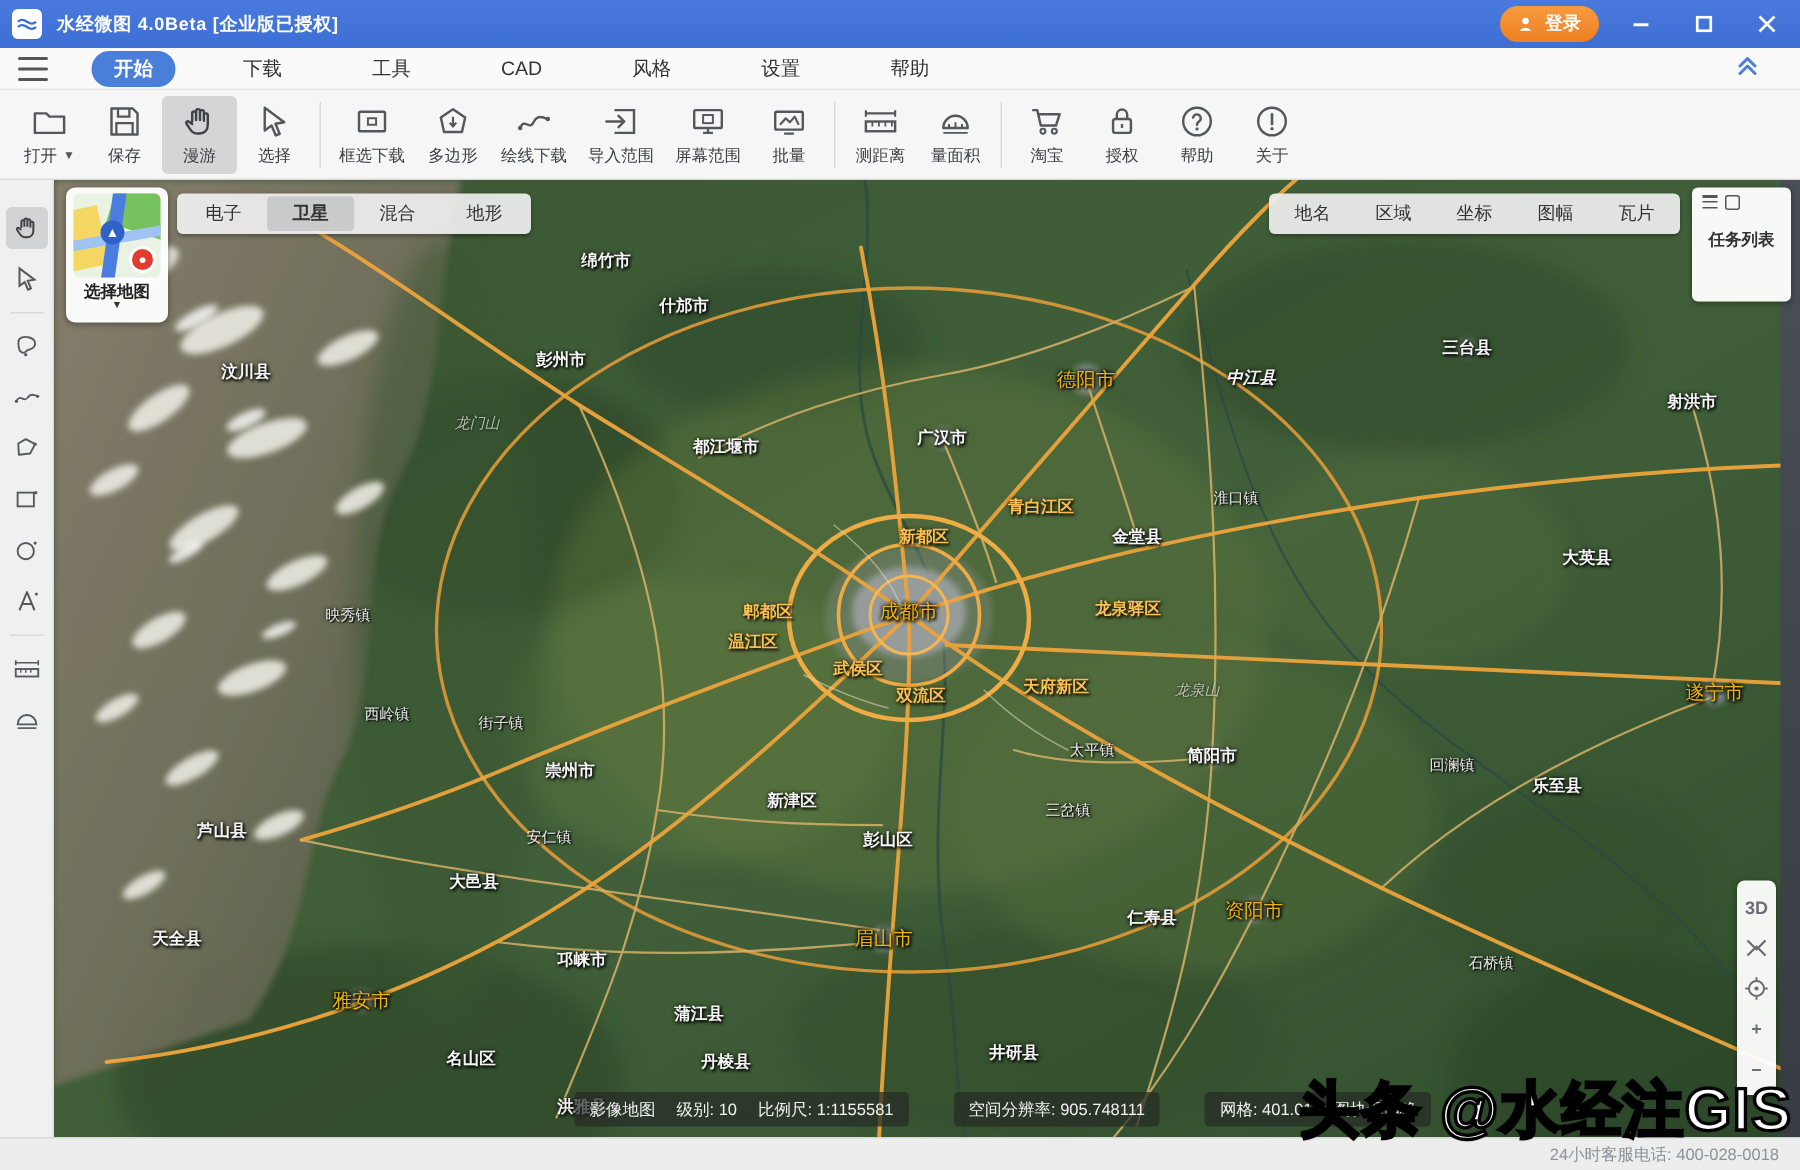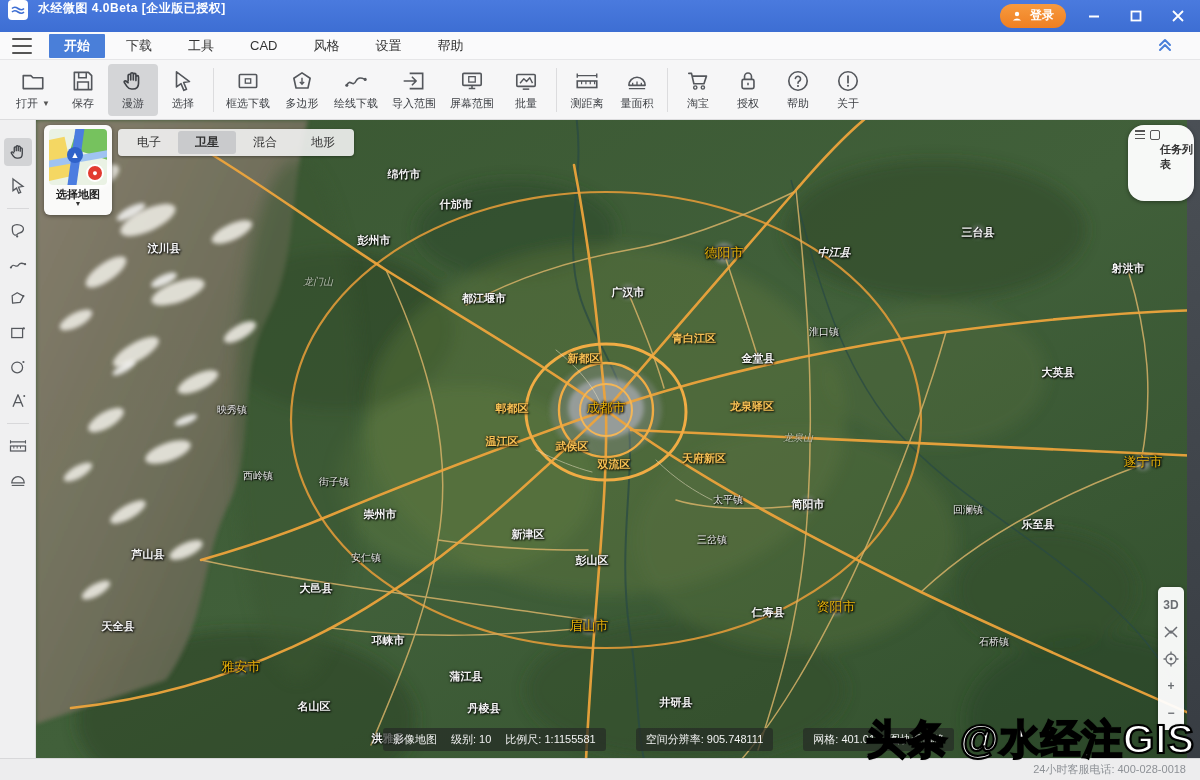--- a/index.html
+++ b/index.html
@@ -1,34 +1,34 @@
 <!DOCTYPE html>
 <html><head>
 <meta charset="utf-8">
 <style>
   html,body{margin:0;padding:0;background:#222;}
   *{box-sizing:border-box;font-family:"Liberation Sans","DejaVu Sans",sans-serif;}
   .app{position:relative;width:1200px;height:780px;background:#f2f2f3;overflow:hidden;}
 
   
   .titlebar{position:absolute;left:0;top:0;width:100%;height:32px;
-    background:linear-gradient(#4a7ade,#3d6ed3);display:flex;padding:0 8px;}
+    background:linear-gradient(#4a7ade,#3d6ed3);display:flex;align-items:center;padding:0 8px;}
   .appicon{width:20px;height:20px;background:#fff;border-radius:4px;display:flex;align-items:center;justify-content:center;margin-right:10px;}
   .title-text{color:#fff;font-size:12px;font-weight:bold;letter-spacing:.5px;}
   .tb-right{margin-left:auto;display:flex;align-items:center;gap:14px;}
   .login-pill{background:linear-gradient(#f79a3e,#ef7f22);color:#fff;font-size:12px;font-weight:bold;
     border-radius:12px;padding:3px 12px 4px;display:flex;align-items:center;gap:8px;cursor:pointer;}
   .winbtn{color:#eef2fb;width:28px;height:22px;display:flex;align-items:center;justify-content:center;font-size:13px;}
 
   
   .menubar{position:absolute;left:0;top:32px;width:100%;height:28px;background:#fafafb;
     display:flex;align-items:center;padding:0 12px;border-bottom:1px solid #e6e6e8;}
   .hamburger{width:20px;height:16px;display:flex;flex-direction:column;justify-content:space-between;margin-right:14px;}
   .hamburger i{display:block;height:2px;background:#555;border-radius:1px;}
-  .mtab{font-size:13px;color:#333;padding:3px 15px;margin:0 3px;border-radius:1px;cursor:pointer;}
+  .mtab{font-size:13px;color:#333;padding:3px 15px;margin:0 15px;border-radius:12px;cursor:pointer;}
   .mtab.active{background:#4a7fd9;color:#fff;font-weight:bold;}
   .collapse-btn{margin-left:auto;margin-right:14px;}
 
   
   .ribbon{position:absolute;left:0;top:60px;width:100%;height:60px;background:#f6f6f7;
     display:flex;align-items:center;padding:0 8px;border-bottom:1px solid #dcdcde;}
   .rbtn{height:52px;min-width:50px;padding:2px 7px;display:flex;flex-direction:column;align-items:center;
     justify-content:center;gap:2px;border-radius:4px;cursor:pointer;}
   .rbtn.sel{background:#d4d5d7;}
   .rbtn svg{display:block;}
@@ -76,21 +76,21 @@
   .typebar{position:absolute;left:82px;top:9px;height:27px;background:rgba(242,242,242,.9);
     border-radius:4px;box-shadow:0 1px 3px rgba(0,0,0,.35);display:flex;align-items:center;padding:2px;z-index:20;}
   .typebtn{font-size:12px;color:#333;padding:3px 17px;border-radius:3px;cursor:pointer;white-space:nowrap;}
   .typebtn.active{background:#c9cacc;font-weight:bold;}
 
   .togglebar{position:absolute;right:80px;top:9px;height:27px;background:rgba(242,242,242,.9);
     border-radius:4px;box-shadow:0 1px 3px rgba(0,0,0,.35);display:flex;align-items:center;padding:2px;z-index:20;}
   .togglebtn{font-size:12px;color:#333;padding:3px 15px;border-radius:3px;cursor:pointer;white-space:nowrap;}
 
   .taskpanel{position:absolute;right:6px;top:5px;width:66px;height:76px;background:rgba(255,255,255,.96);
-    border-radius:16px;box-shadow:0 1px 4px rgba(0,0,0,.4);z-index:20;display:flex;flex-direction:row;padding-top:5px;}
+    border-radius:4px;box-shadow:0 1px 4px rgba(0,0,0,.4);z-index:20;display:flex;flex-direction:column;align-items:center;padding-top:5px;}
   .tp-icons{display:flex;gap:5px;align-self:flex-start;margin-left:7px;}
   .tp-ic{width:10px;height:10px;border:1.5px solid #555;border-radius:2px;}
   .tp-ic.lines{border:none;display:flex;flex-direction:column;justify-content:space-between;height:9px;}
   .tp-ic.lines i{height:1.5px;background:#555;display:block;}
   .tp-title{font-size:11px;font-weight:bold;color:#333;margin-top:12px;}
 
   .darkstrip{position:absolute;right:0;top:0;width:13px;height:100%;z-index:5;
     background:linear-gradient(#4a4f55,#383d43);}
   .navctrl{position:absolute;right:16px;bottom:28px;width:26px;background:rgba(255,255,255,.95);
     border-radius:5px;box-shadow:0 1px 4px rgba(0,0,0,.4);z-index:20;display:flex;flex-direction:column;align-items:center;padding:4px 0;}
@@ -499,39 +499,39 @@
         <div class="ml county" style="left: 344px; top: 394px;">崇州市</div>
         <div class="ml county" style="left: 280px; top: 468px;">大邑县</div>
         <div class="ml county" style="left: 352px; top: 520px;">邛崃市</div>
         <div class="ml county" style="left: 430px; top: 556px;">蒲江县</div>
         <div class="ml county" style="left: 278px; top: 586px;">名山区</div>
         <div class="ml county" style="left: 112px; top: 434px; font-family: Liberation Mono, monospace;">芦山县</div>
         <div class="ml county" style="left: 82px; top: 506px;">天全县</div>
         <div class="ml county" style="left: 352px; top: 618px;">洪雅县</div>
         <div class="ml county" style="left: 640px; top: 582px;">井研县</div>
         <div class="ml county" style="left: 448px; top: 588px;">丹棱县</div>
-        <div class="ml district" style="left: 548px; top: 238px;">新都区</div>
+        <div class="ml district" style="left: 580px; top: 238px;">新都区</div>
         <div class="ml district" style="left: 658px; top: 218px;">青白江区</div>
         <div class="ml district" style="left: 476px; top: 288px;">郫都区</div>
-        <div class="ml district" style="left: 466px; top: 308px; margin-top: 13px;">温江区</div>
+        <div class="ml district" style="left: 466px; top: 308px;">温江区</div>
         <div class="ml district" style="left: 578px; top: 344px;">双流区</div>
         <div class="ml district" style="left: 716px; top: 286px;">龙泉驿区</div>
         <div class="ml district" style="left: 668px; top: 338px;">天府新区</div>
         <div class="ml district" style="left: 536px; top: 326px;">武侯区</div>
         <div class="ml town" style="left: 222px; top: 356px;">西岭镇</div>
         <div class="ml town" style="left: 330px; top: 438px;">安仁镇</div>
         <div class="ml town" style="left: 298px; top: 330px; margin-top: 32px;">街子镇</div>
         <div class="ml town" style="left: 788px; top: 212px;">淮口镇</div>
         <div class="ml town" style="left: 692px; top: 380px;">太平镇</div>
         <div class="ml town" style="left: 932px; top: 390px;">回澜镇</div>
         <div class="ml town" style="left: 676px; top: 420px;">三岔镇</div>
         <div class="ml town" style="left: 196px; top: 290px;">映秀镇</div>
         <div class="ml town" style="left: 958px; top: 522px;">石桥镇</div>
         <div class="ml terrain" style="left: 282px; top: 162px;">龙门山</div>
-        <div class="ml terrain" style="left: 762px; top: 318px; font-family: Liberation Mono, monospace;">龙泉山</div>
+        <div class="ml terrain" style="left: 762px; top: 340px; font-family: Liberation Mono, monospace;">龙泉山</div>
       </div>
 
     <div class="logo-card">
       <div class="logo-art">
         <div class="la-yellow"></div>
           <div class="la-green"></div>
         <div class="la-road2"></div>
           <div class="la-road1"></div>
         <div class="la-pin">▲</div>
         <div class="la-red">●</div>
@@ -540,20 +540,27 @@
       <div class="logo-caret">▼</div>
     </div>
 
     <div class="typebar">
       <div class="typebtn">电子</div>
       <div class="typebtn active">卫星</div>
       <div class="typebtn">混合</div>
       <div class="typebtn">地形</div>
     </div>
 
+    <div class="togglebar">
+      <div class="togglebtn">地名</div>
+      <div class="togglebtn">区域</div>
+      <div class="togglebtn">坐标</div>
+      <div class="togglebtn">图幅</div>
+      <div class="togglebtn">瓦片</div>
+    </div>
 
     <div class="taskpanel">
       <div class="tp-icons">
         <div class="tp-ic lines">
             <i></i>
             <i></i>
             <i></i>
           </div>
         <div class="tp-ic"></div>
       </div>

